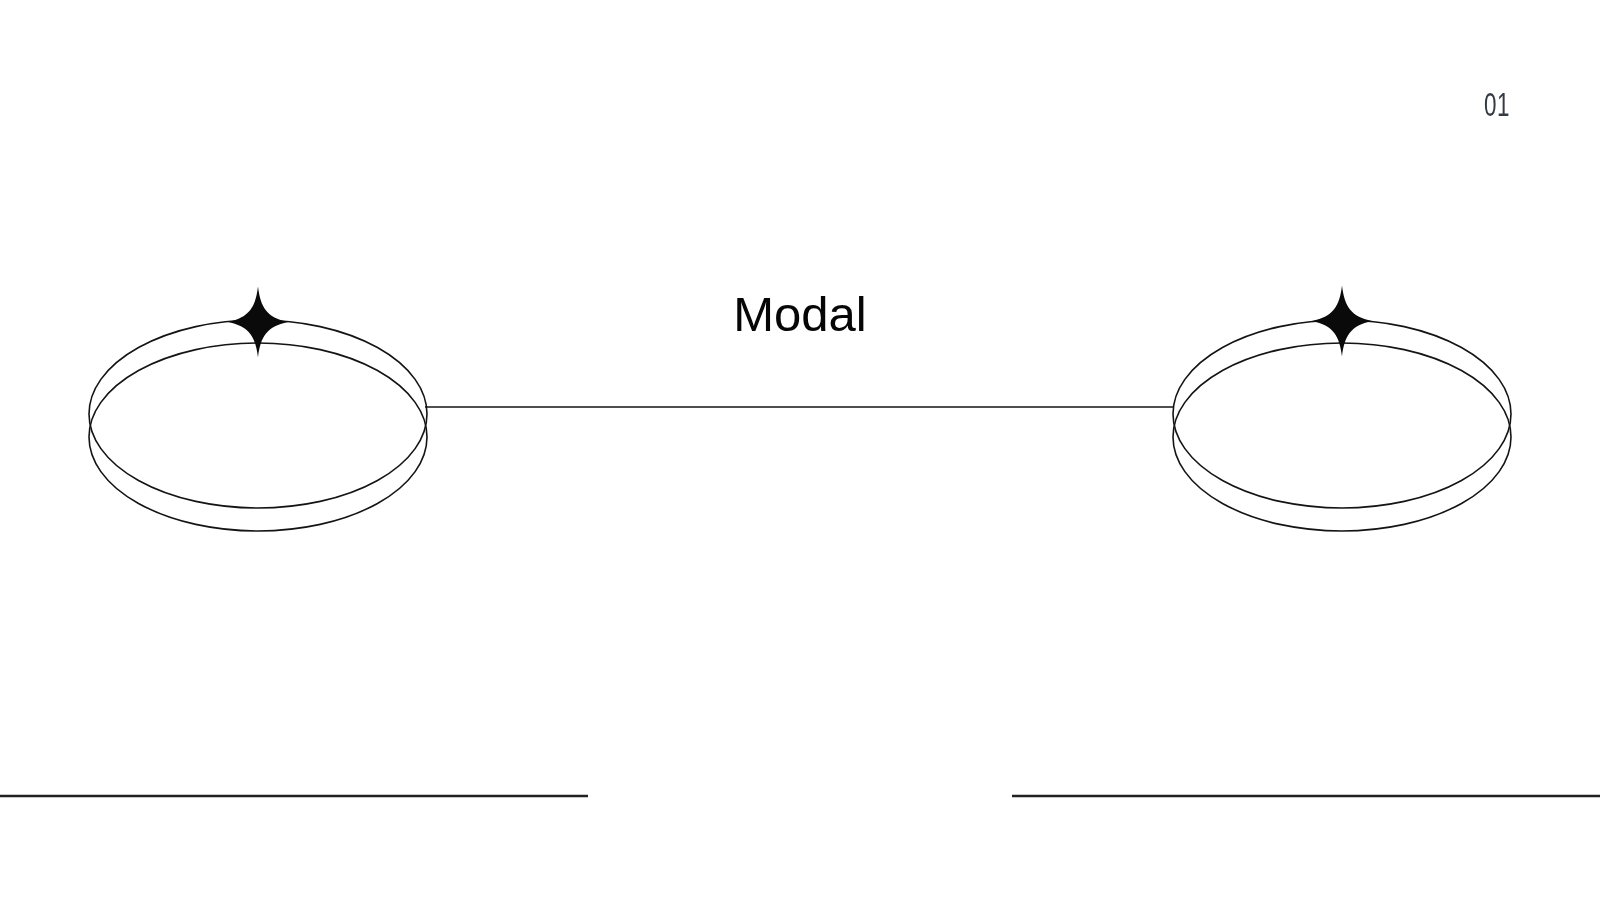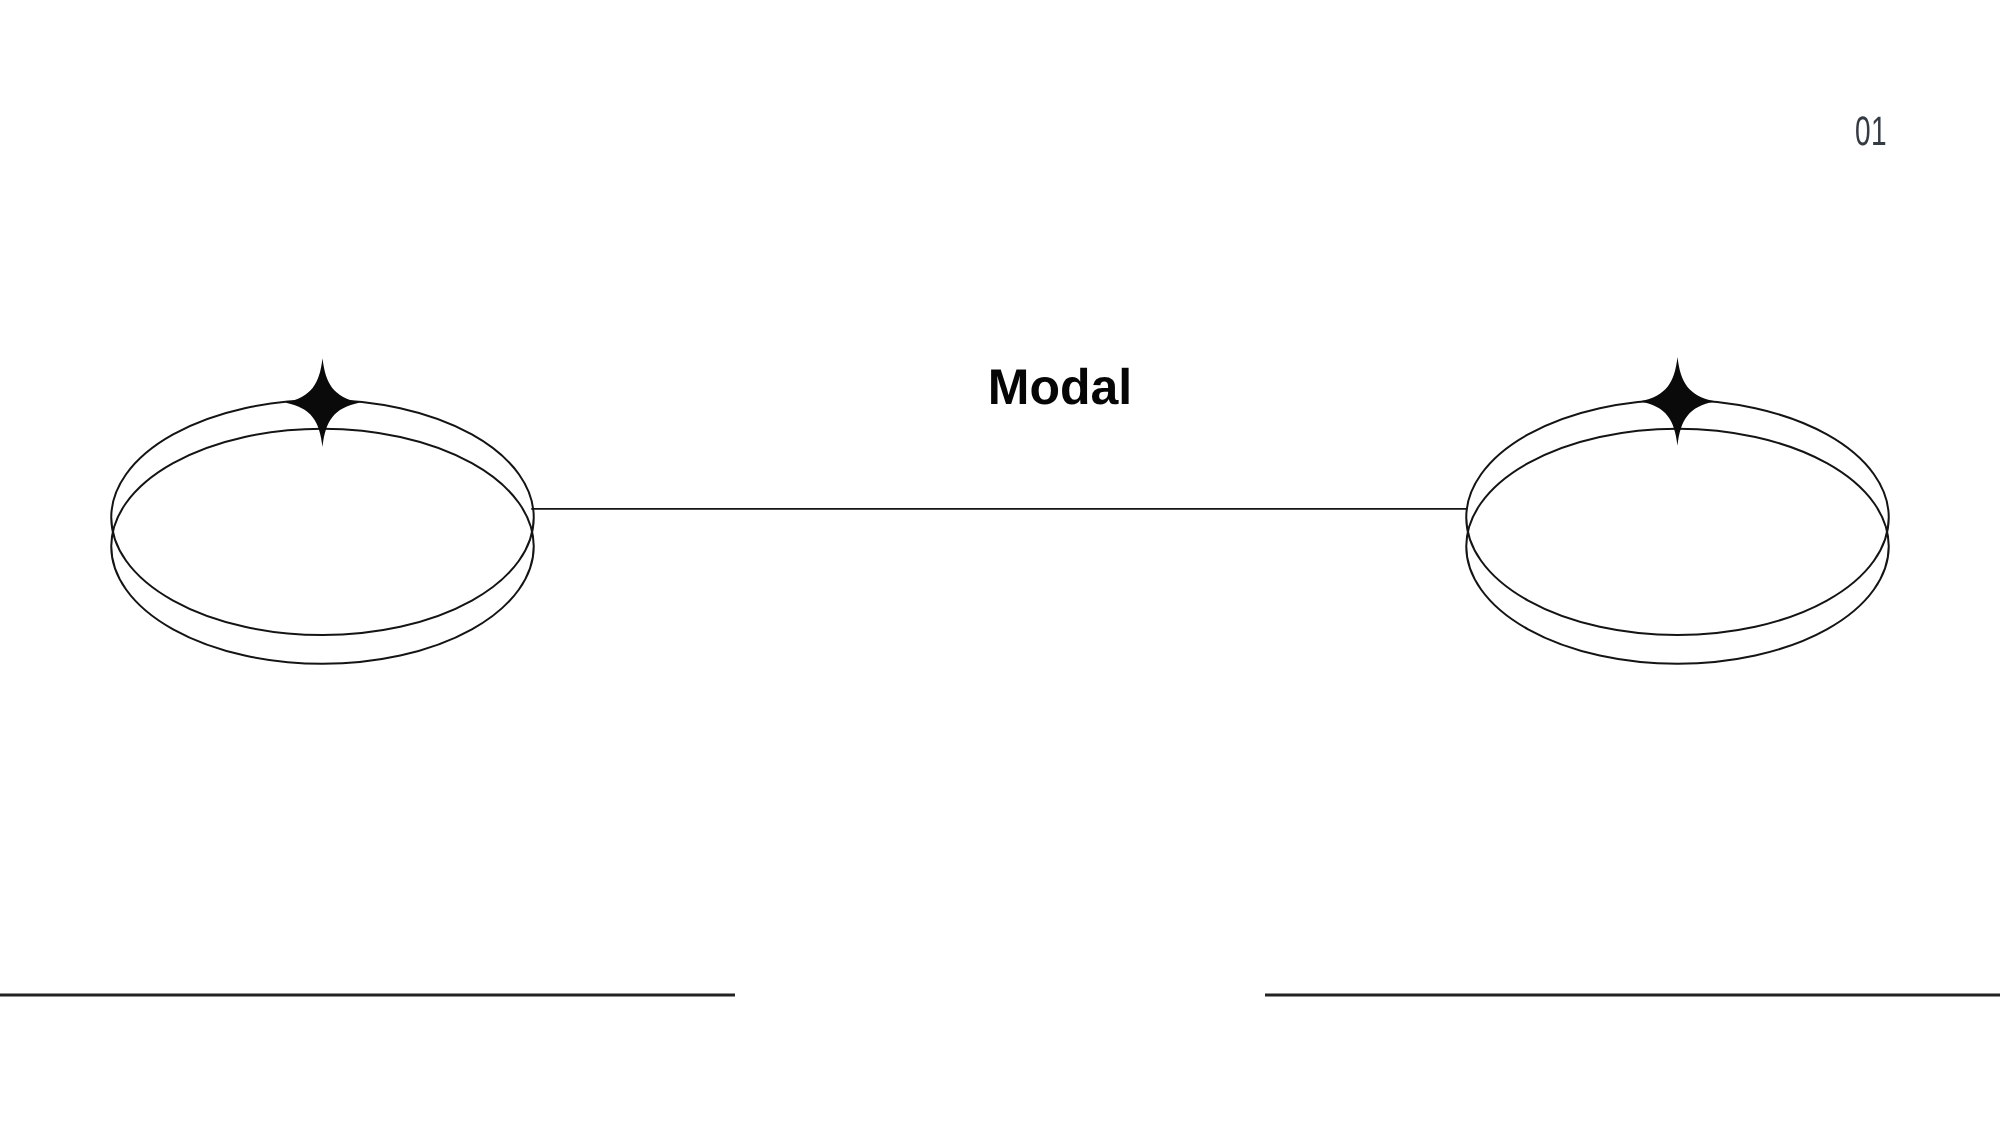--- a/index.html
+++ b/index.html
@@ -28,26 +28,25 @@
     transform: scaleX(0.68);
     transform-origin: 100% 50%;
     letter-spacing: 0.5px;
     white-space: nowrap;
   }
   .connector-title {
     position: absolute;
     top: 290px;
     left: 800px;
     transform: translateX(-50%);
-    font-size: 40px;
+    font-size: 49px;
     line-height: 1;
-    font-weight: 700;
+    font-weight: 400;
     color: #060606;
     white-space: nowrap;
-    margin-left: 48px;
   }
 </style>
 </head>
 <body>
 
 <div class="slide">
 
   <svg class="diagram-svg" width="1600" height="900" viewBox="0 0 1600 900" xmlns="http://www.w3.org/2000/svg">
 
     <line x1="425" y1="407" x2="1174" y2="407" stroke="#141414" stroke-width="1.4"></line>

